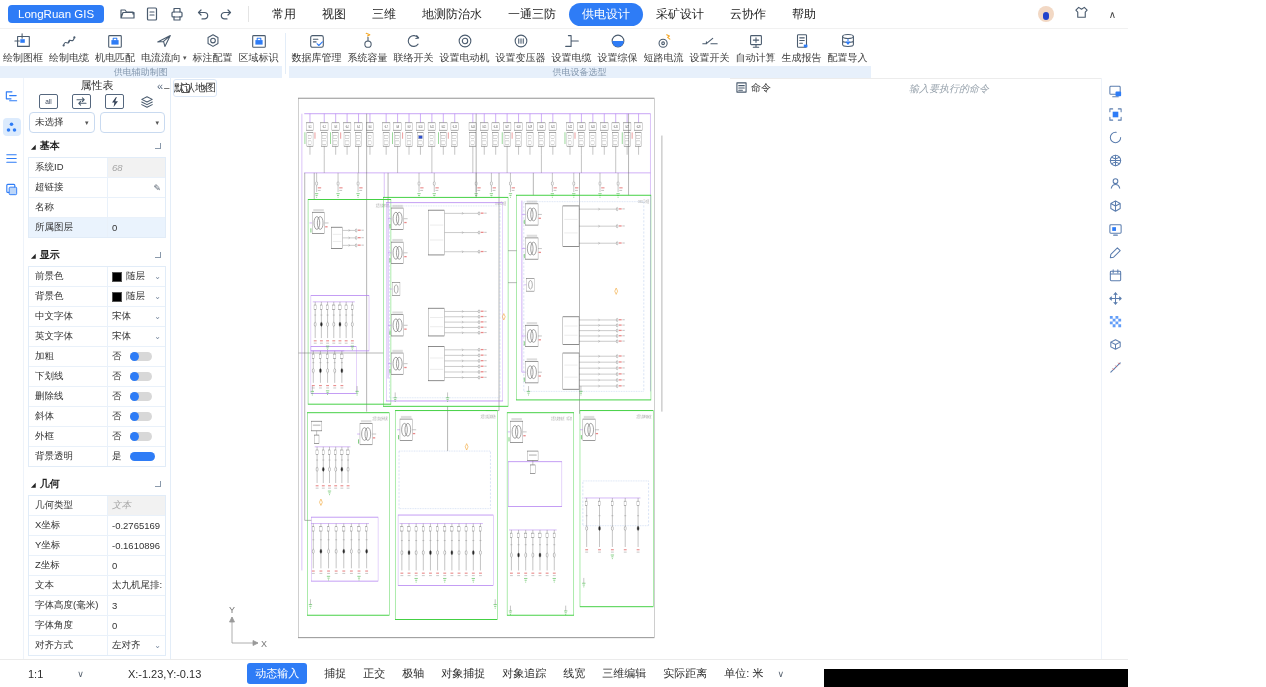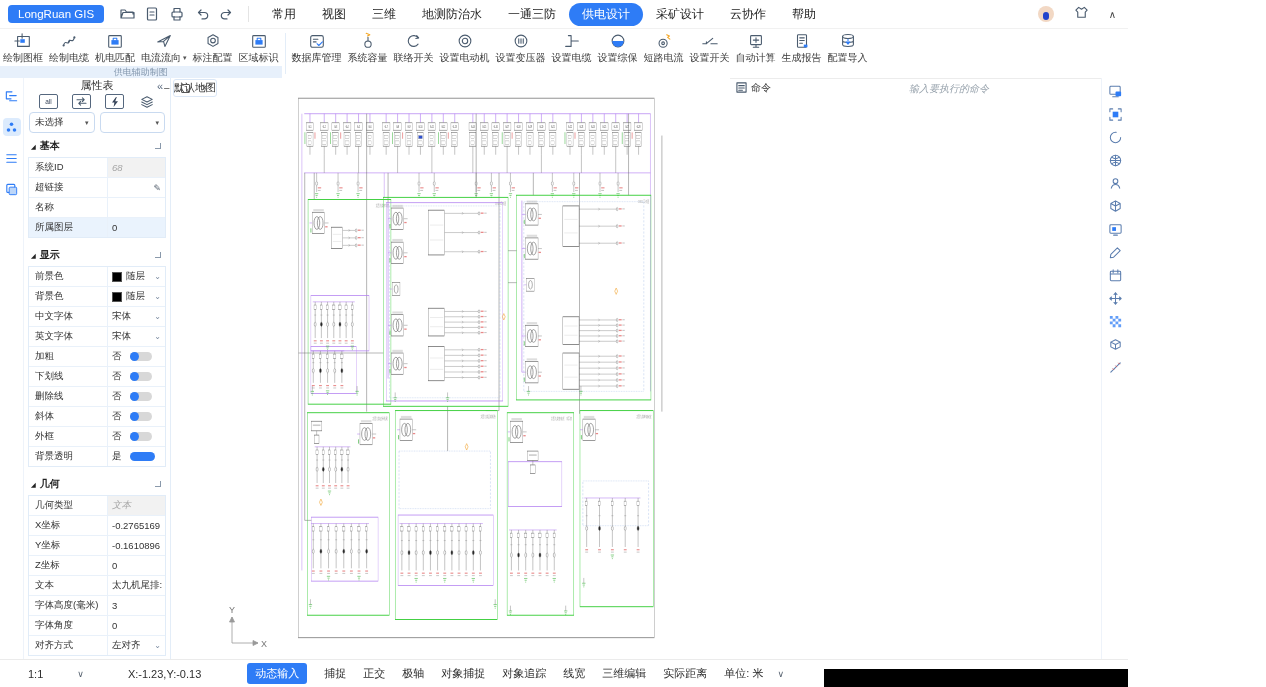--- a/index.html
+++ b/index.html
@@ -367,20 +367,21 @@
                 <ellipse class="i" cx="10" cy="5" rx="6" ry="2.2"></ellipse>
                 <path class="i" d="M4 5v9c0 1.2 2.7 2.2 6 2.2s6-1 6-2.2V5M4 9.5c0 1.2 2.7 2.2 6 2.2s6-1 6-2.2"></path>
                 <path class="ib" d="M10 8v5M8 11l2 2.5 2-2.5"></path>
               </svg>
             </span>
           <span class="rlabelrow">
               <span class="rlabel">配置导入</span>
             </span>
         </div>
       </div>
+      <div class="rstrip">供电设备选型</div>
     </div>
   </div>
 
   <div class="main">
 
     <nav class="leftstrip">
       <span class="lsicon">
           <svg width="15" height="15" viewBox="0 0 16 16">
             <path class="ib" d="M2.5 3h6M2.5 3v7.5h5M6 7h7M6 12.5h7.5"></path>
           </svg>

